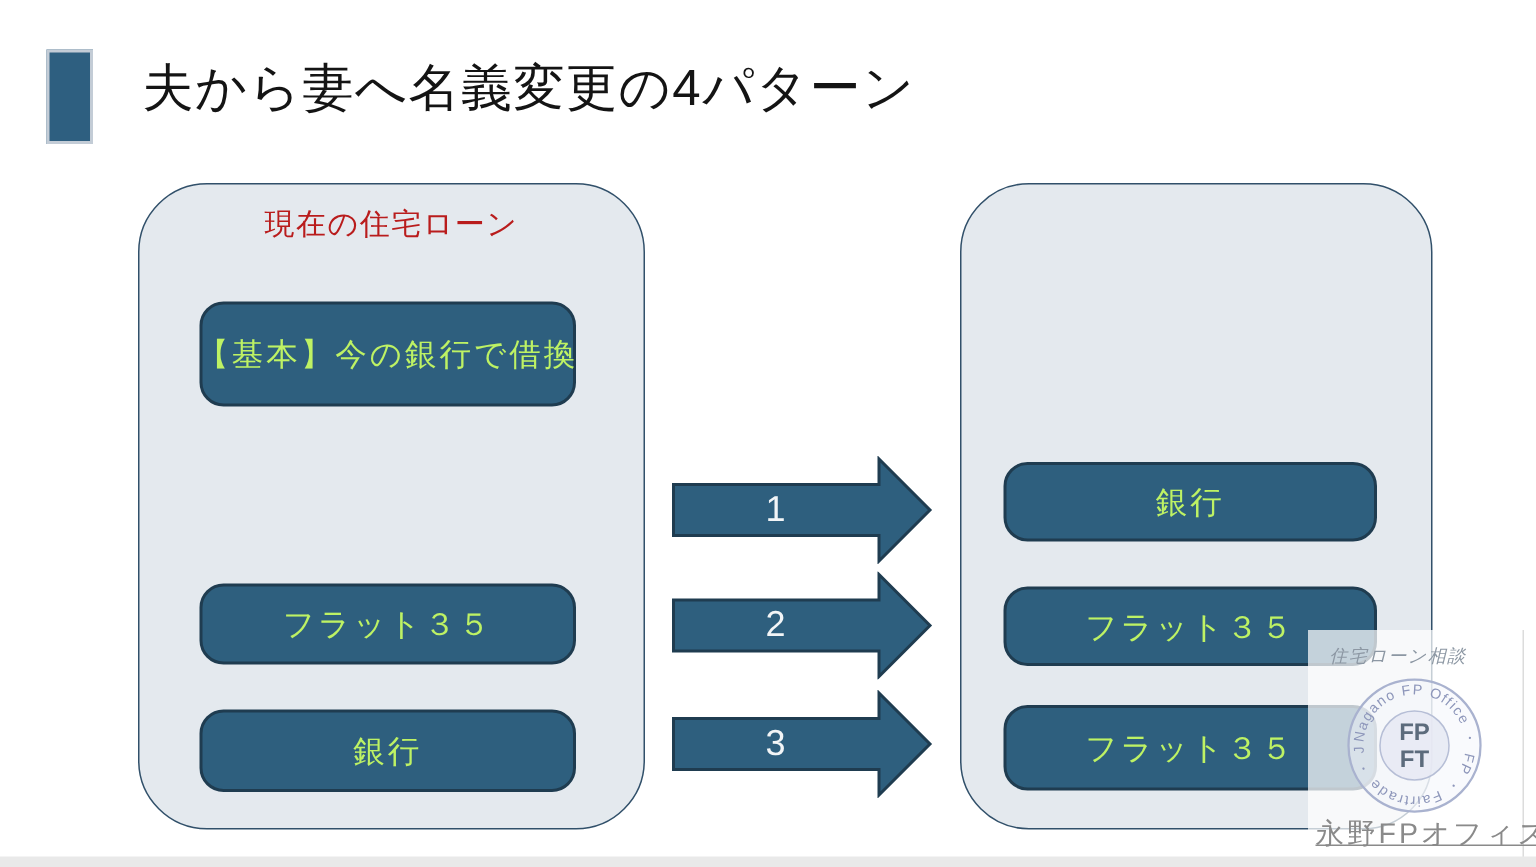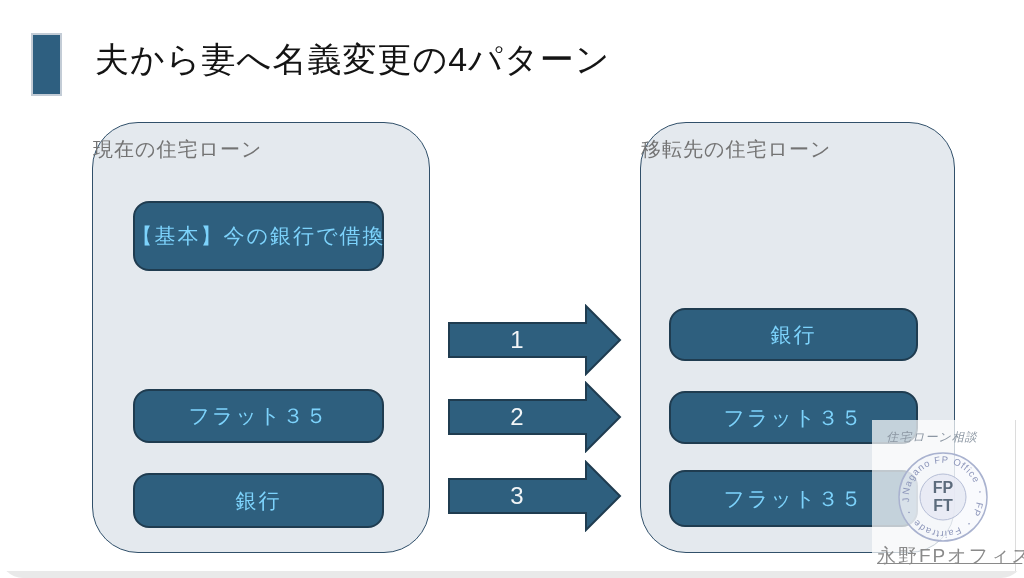--- a/index.html
+++ b/index.html
@@ -1,36 +1,36 @@
 <!DOCTYPE html>
 <html lang="ja"><head>
 <meta charset="utf-8">
 <style>
   html,body{margin:0;padding:0;background:#ffffff;}
   body{font-family:"Liberation Sans","DejaVu Sans",sans-serif;}
-  #canvas{position:relative;width:1024px;height:578px;background:#ffffff;overflow:hidden;border-radius:23px;}
+  #canvas{position:relative;width:1024px;height:578px;background:#ffffff;overflow:hidden;}
 
   
   .title-accent{position:absolute;left:31px;top:33px;width:31px;height:63px;
     background:#2e5f80;border:2px solid #c3ccd6;box-sizing:border-box;}
   .slide-title{position:absolute;left:95px;top:38px;font-size:34px;line-height:42px;
     color:#141414;letter-spacing:1px;white-space:nowrap;}
 
   
   .panel{position:absolute;top:122px;height:431px;background:#e4e9ee;
     border:1.5px solid #31506a;border-radius:46px;box-sizing:border-box;}
   .panel.left{left:92px;width:338px;}
   .panel.right{left:640px;width:315px;}
-  .panel-title{position:absolute;top:13px;left:0;right:0;text-align:left;
-    font-size:20px;color:#737373;letter-spacing:1px;}
+  .panel-title{position:absolute;top:13px;left:0;right:0;text-align:center;
+    font-size:20px;color:#b91c1c;letter-spacing:1px;}
 
   
   .loan-box{position:absolute;background:#2e5f7e;border:2px solid #1f3c50;
     border-radius:16px;box-sizing:border-box;display:flex;align-items:center;
-    justify-content:center;color:#7dd3fc;font-size:21px;letter-spacing:2px;white-space:nowrap;}
+    justify-content:center;color:#bef264;font-size:21px;letter-spacing:2px;white-space:nowrap;}
   .panel.left .loan-box{left:40px;width:251px;}
   .panel.right .loan-box{left:28px;width:249px;}
   .lbox1{top:78px;height:70px;}
   .lbox2{top:183px;height:54px;}
   .lbox3{top:266px;height:54px;}
   .lbox4{top:350px;height:55px;}
   .rbox1{top:185px;height:53px;}
   .rbox2{top:268px;height:53px;}
   .rbox3{top:347px;height:57px;}
 
@@ -83,21 +83,20 @@
     <span class="num">2</span>
   </div>
   <div class="arrow a3">
     <svg width="174" height="72" viewBox="0 0 174 72">
       <polygon points="1,19 138,19 138,2 172,36 138,70 138,53 1,53" fill="#2e5f7e" stroke="#1f3c50" stroke-width="2"></polygon>
     </svg>
     <span class="num">3</span>
   </div>
 
   <div class="panel right">
-    <div class="panel-title">移転先の住宅ローン</div>
     <div class="loan-box rbox1">銀行</div>
     <div class="loan-box rbox2">フラット３５</div>
     <div class="loan-box rbox3">フラット３５</div>
   </div>
 
   <div class="wm-overlay"></div>
   <div class="wm-service">住宅ローン相談</div>
 
   <svg class="wm-stamp" viewBox="0 0 110 110">
     <defs>

